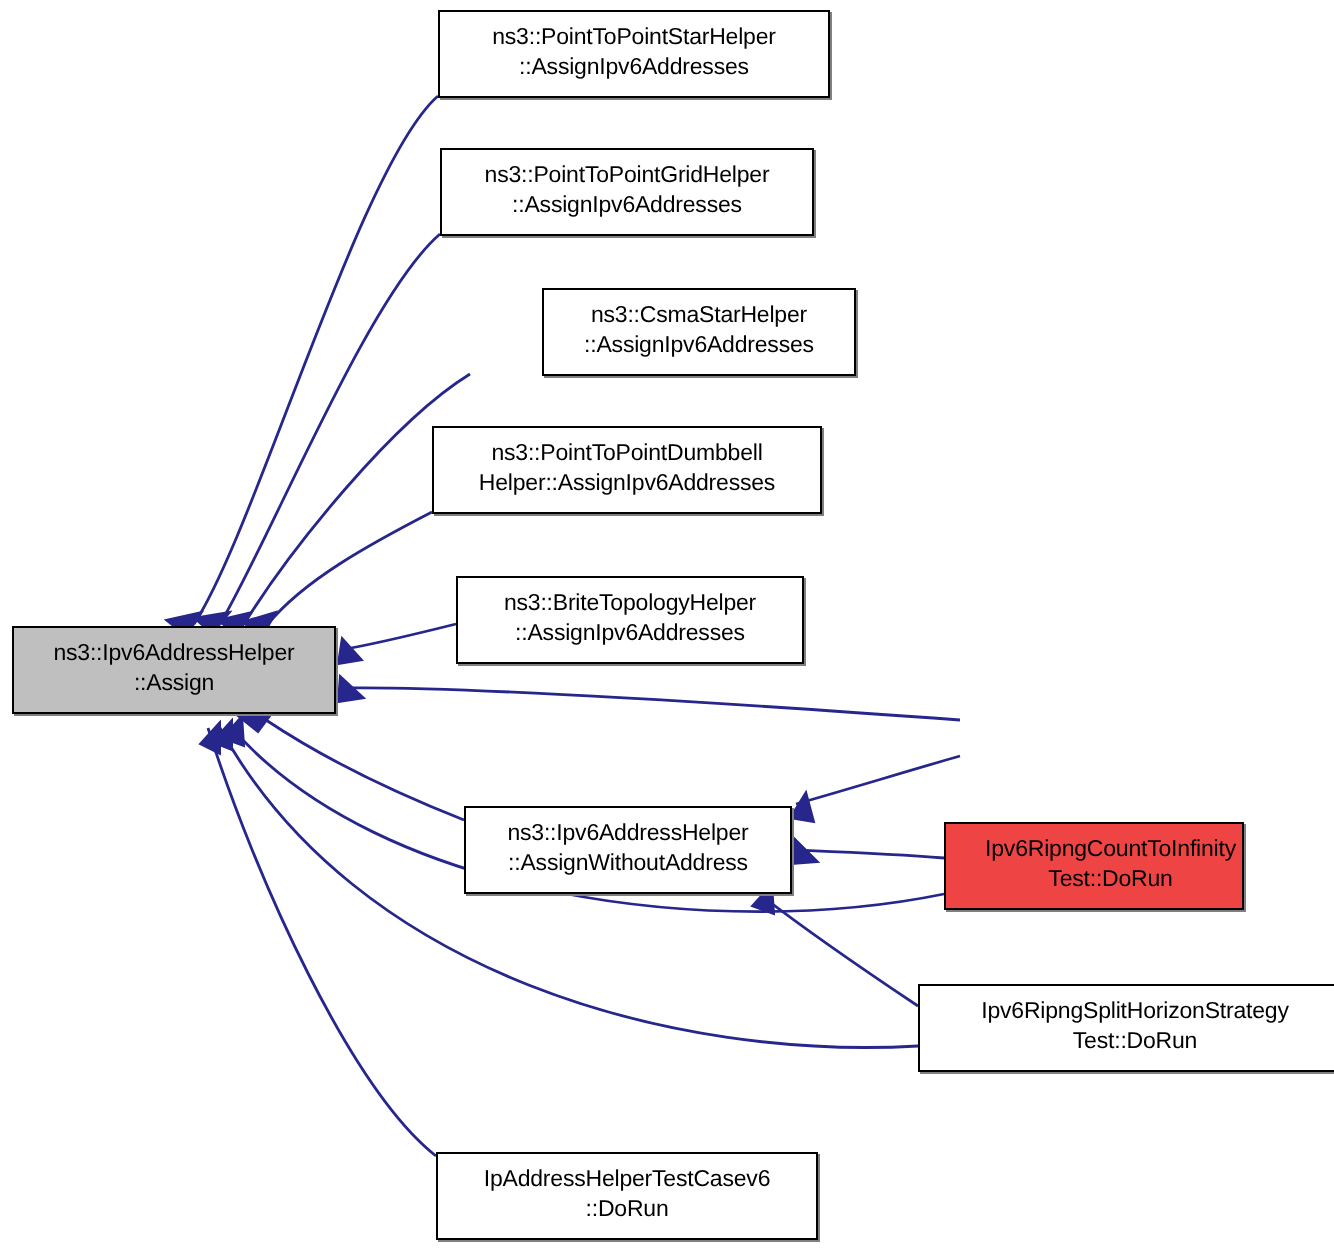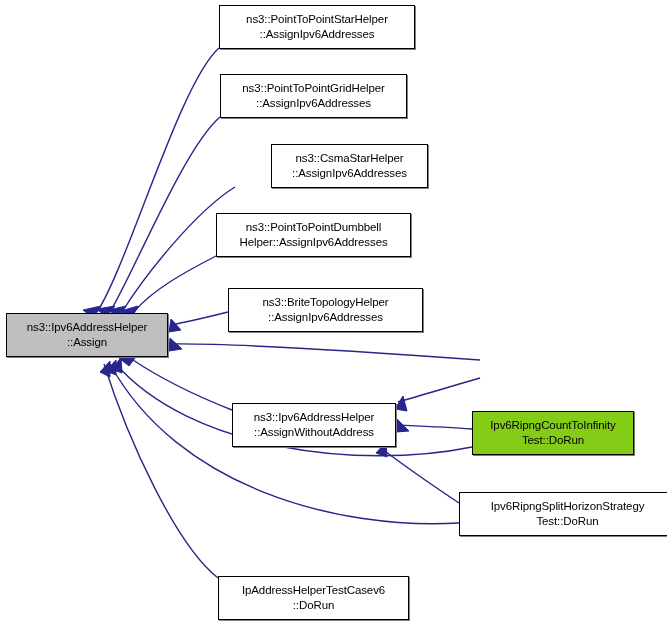--- a/index.html
+++ b/index.html
@@ -89,33 +89,33 @@
 ::AssignIpv6Addresses</span>
     </div>
     <div class="node" style="left: 235px; top: 144px; width: 157px; height: 44px; background: rgb(255, 255, 255); border-color: rgb(0, 0, 0); color: rgb(0, 0, 0); margin-left: 36px;">
       <span class="label">ns3::CsmaStarHelper
 ::AssignIpv6Addresses</span>
     </div>
     <div class="node" style="left: 216px; top: 213px; width: 195px; height: 44px; background: rgb(255, 255, 255); border-color: rgb(0, 0, 0); color: rgb(0, 0, 0);">
       <span class="label">ns3::PointToPointDumbbell
 Helper::AssignIpv6Addresses</span>
     </div>
-    <div class="node" style="left: 228px; top: 288px; width: 195px; height: 44px; background: rgb(255, 255, 255); border-color: rgb(0, 0, 0); color: rgb(0, 0, 0);">
+    <div class="node" style="left: 228px; top: 288px; width: 174px; height: 44px; background: rgb(255, 255, 255); border-color: rgb(0, 0, 0); color: rgb(0, 0, 0);">
       <span class="label">ns3::BriteTopologyHelper
 ::AssignIpv6Addresses</span>
     </div>
     <div class="node current" style="left: 6px; top: 313px; width: 162px; height: 44px; background: rgb(191, 191, 191); border-color: rgb(0, 0, 0); color: rgb(0, 0, 0);">
       <span class="label">ns3::Ipv6AddressHelper
 ::Assign</span>
     </div>
     <div class="node" style="left: 232px; top: 403px; width: 164px; height: 44px; background: rgb(255, 255, 255); border-color: rgb(0, 0, 0); color: rgb(0, 0, 0);">
       <span class="label">ns3::Ipv6AddressHelper
 ::AssignWithoutAddress</span>
     </div>
-    <div class="node" style="left: 472px; top: 411px; width: 162px; height: 44px; background: #84cc16; border-color: rgb(0, 0, 0); color: rgb(0, 0, 0);">
+    <div class="node" style="left: 472px; top: 411px; width: 150px; height: 44px; background: #ef4444; border-color: rgb(0, 0, 0); color: rgb(0, 0, 0); justify-content: flex-end;">
       <span class="label">Ipv6RipngCountToInfinity
 Test::DoRun</span>
     </div>
     <div class="node" style="left: 459px; top: 492px; width: 217px; height: 44px; background: rgb(255, 255, 255); border-color: rgb(0, 0, 0); color: rgb(0, 0, 0);">
       <span class="label">Ipv6RipngSplitHorizonStrategy
 Test::DoRun</span>
     </div>
     <div class="node" style="left: 218px; top: 576px; width: 191px; height: 44px; background: rgb(255, 255, 255); border-color: rgb(0, 0, 0); color: rgb(0, 0, 0);">
       <span class="label">IpAddressHelperTestCasev6
 ::DoRun</span>

